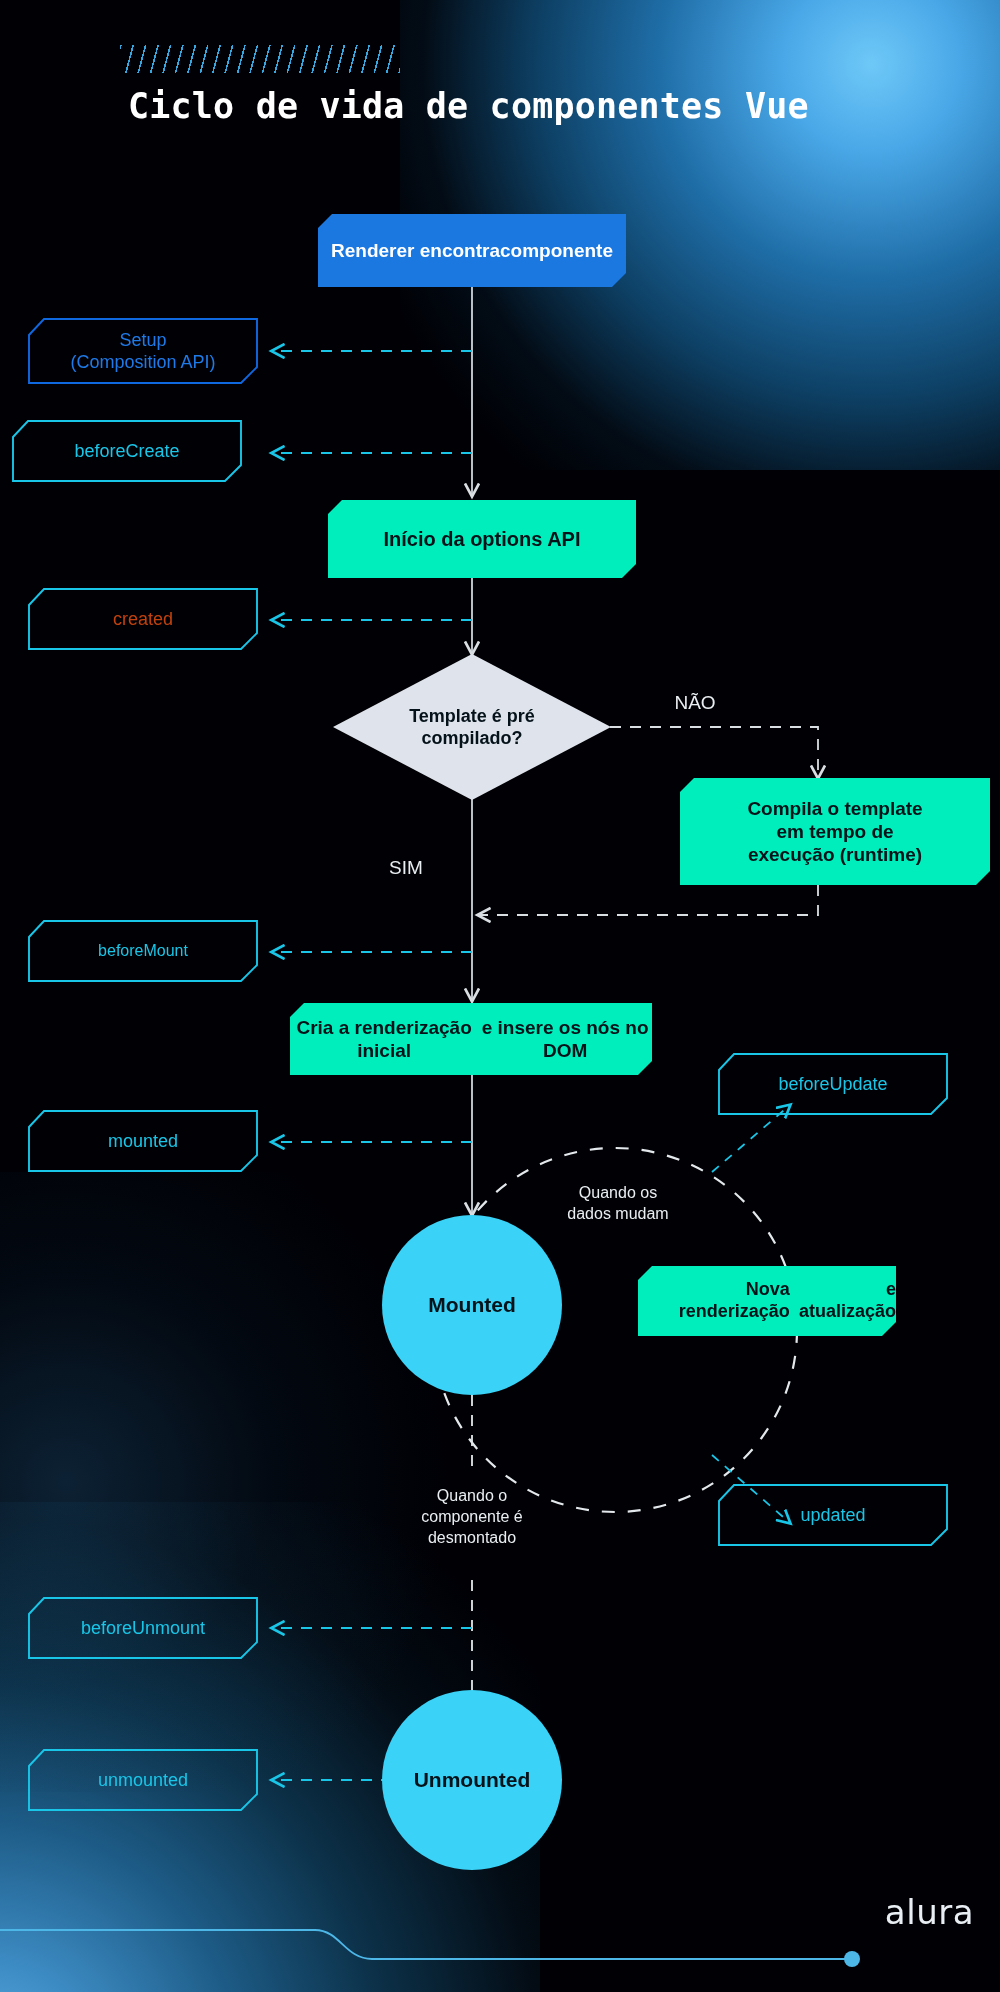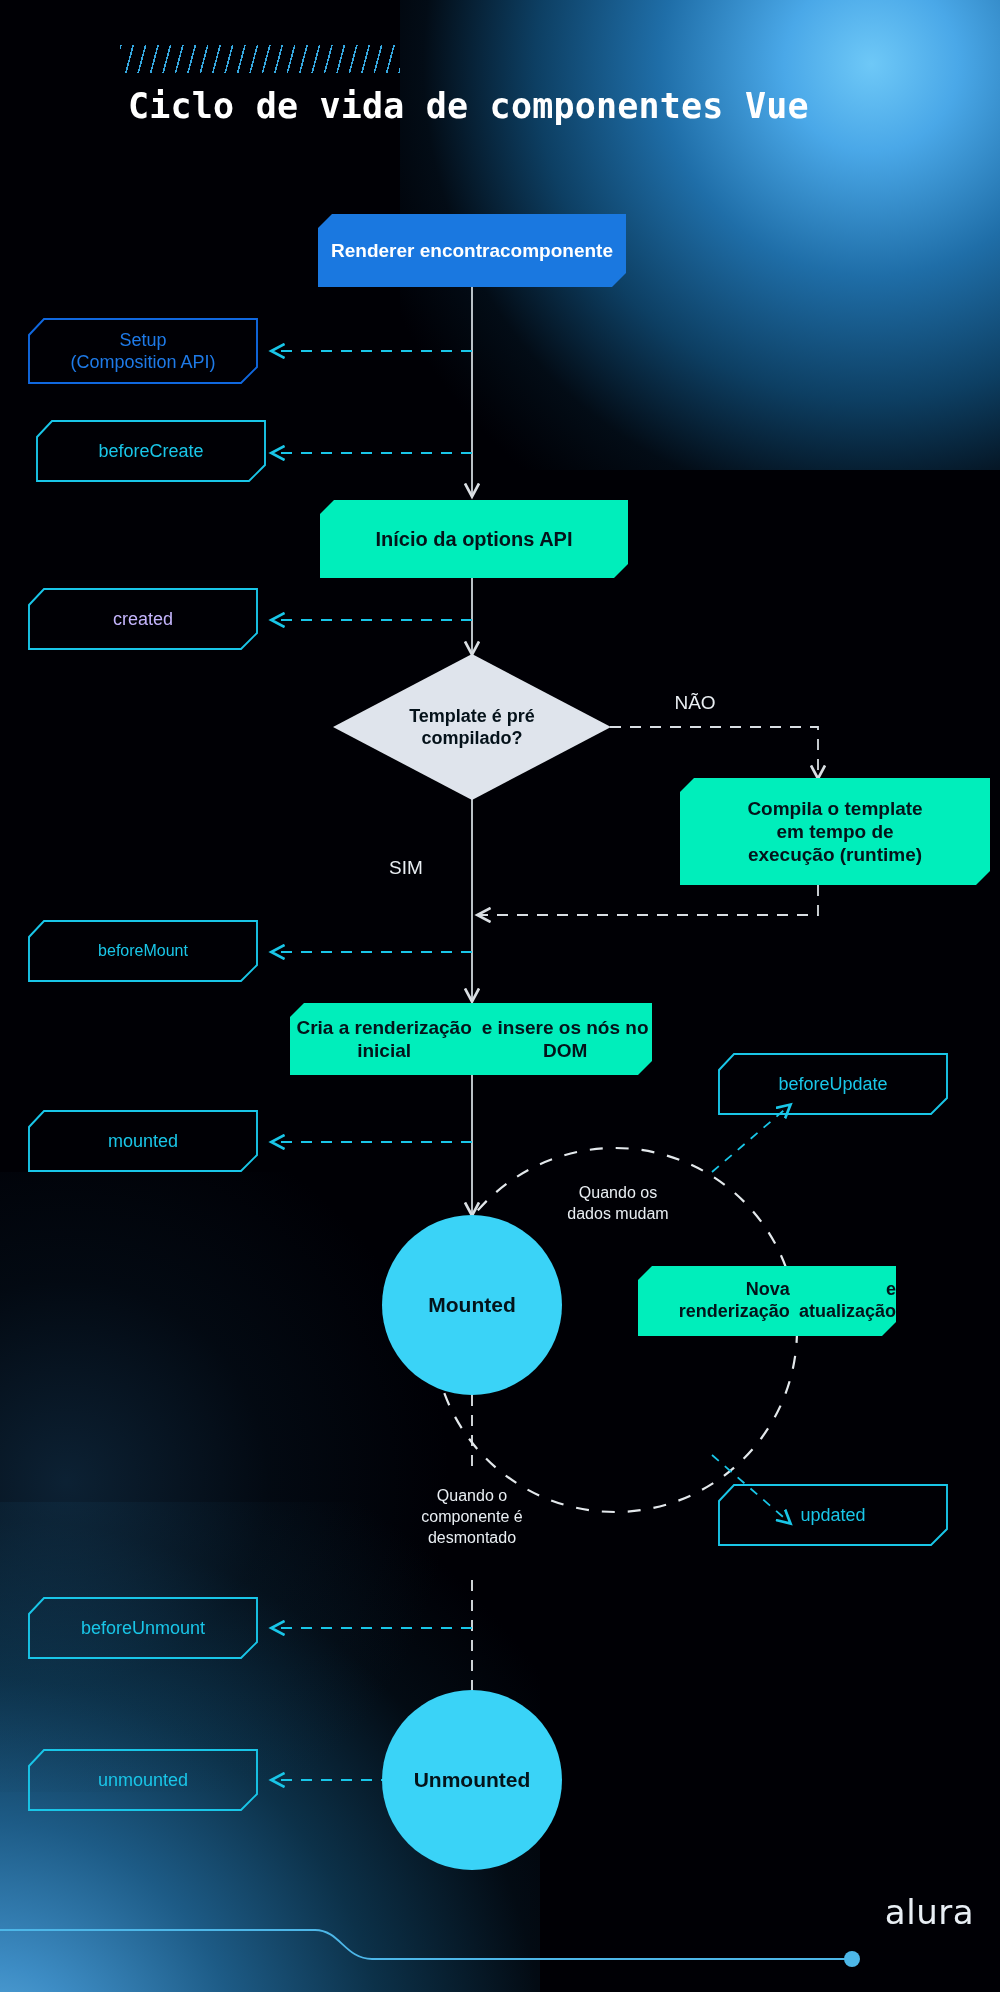--- a/index.html
+++ b/index.html
@@ -132,36 +132,36 @@
   <div class="node" style="left:28px;top:318px;width:230px;height:66px;">
     <svg class="hooksvg" viewBox="0 0 230 66" preserveAspectRatio="none">
       <path d="M16,1 L229,1 L229,49 L213,65 L1,65 L1,17 Z" fill="none" stroke="#1068e0" stroke-width="1.9"></path>
     </svg>
     <div class="hook-label" style="color:#1e7ae8;font-size:18px;line-height:1.25;">
       <div>Setup</div>
       <div>(Composition API)</div>
     </div>
   </div>
 
-  <div class="node" style="left:36px;top:420px;width:230px;height:62px;">
+  <div class="node" style="left:12px;top:420px;width:230px;height:62px;">
     <svg class="hooksvg" viewBox="0 0 230 62" preserveAspectRatio="none">
       <path d="M16,1 L229,1 L229,45 L213,61 L1,61 L1,17 Z" fill="none" stroke="#19c6e8" stroke-width="1.9"></path>
     </svg>
     <span class="hook-label" style="color:#19c6e8;font-size:18px;">beforeCreate</span>
   </div>
 
-  <div class="node chamfer solid green" style="left:320px;top:500px;width:308px;height:78px;font-size:20px;">
+  <div class="node chamfer solid green" style="left:328px;top:500px;width:308px;height:78px;font-size:20px;">
     <span>Início da options API</span>
   </div>
 
   <div class="node" style="left:28px;top:588px;width:230px;height:62px;">
     <svg class="hooksvg" viewBox="0 0 230 62" preserveAspectRatio="none">
       <path d="M16,1 L229,1 L229,45 L213,61 L1,61 L1,17 Z" fill="none" stroke="#19c6e8" stroke-width="1.9"></path>
     </svg>
-    <span class="hook-label" style="color:#c4b5fd;font-size:18px;">created</span>
+    <span class="hook-label" style="color:#c2410c;font-size:18px;">created</span>
   </div>
 
   <div style="position:absolute;left:333px;top:654px;width:278px;height:146px;">
     <div style="position:absolute;inset:0;background:#dfe4ec;-webkit-clip-path:polygon(50% 0,100% 50%,50% 100%,0 50%);clip-path:polygon(50% 0,100% 50%,50% 100%,0 50%);"></div>
     <div style="position:absolute;inset:0;display:flex;flex-direction:column;align-items:center;justify-content:center;color:#05121a;font-weight:700;font-size:18px;line-height:1.25;">
       <span>Template é pré</span>
       <span>compilado?</span>
     </div>
   </div>
 

